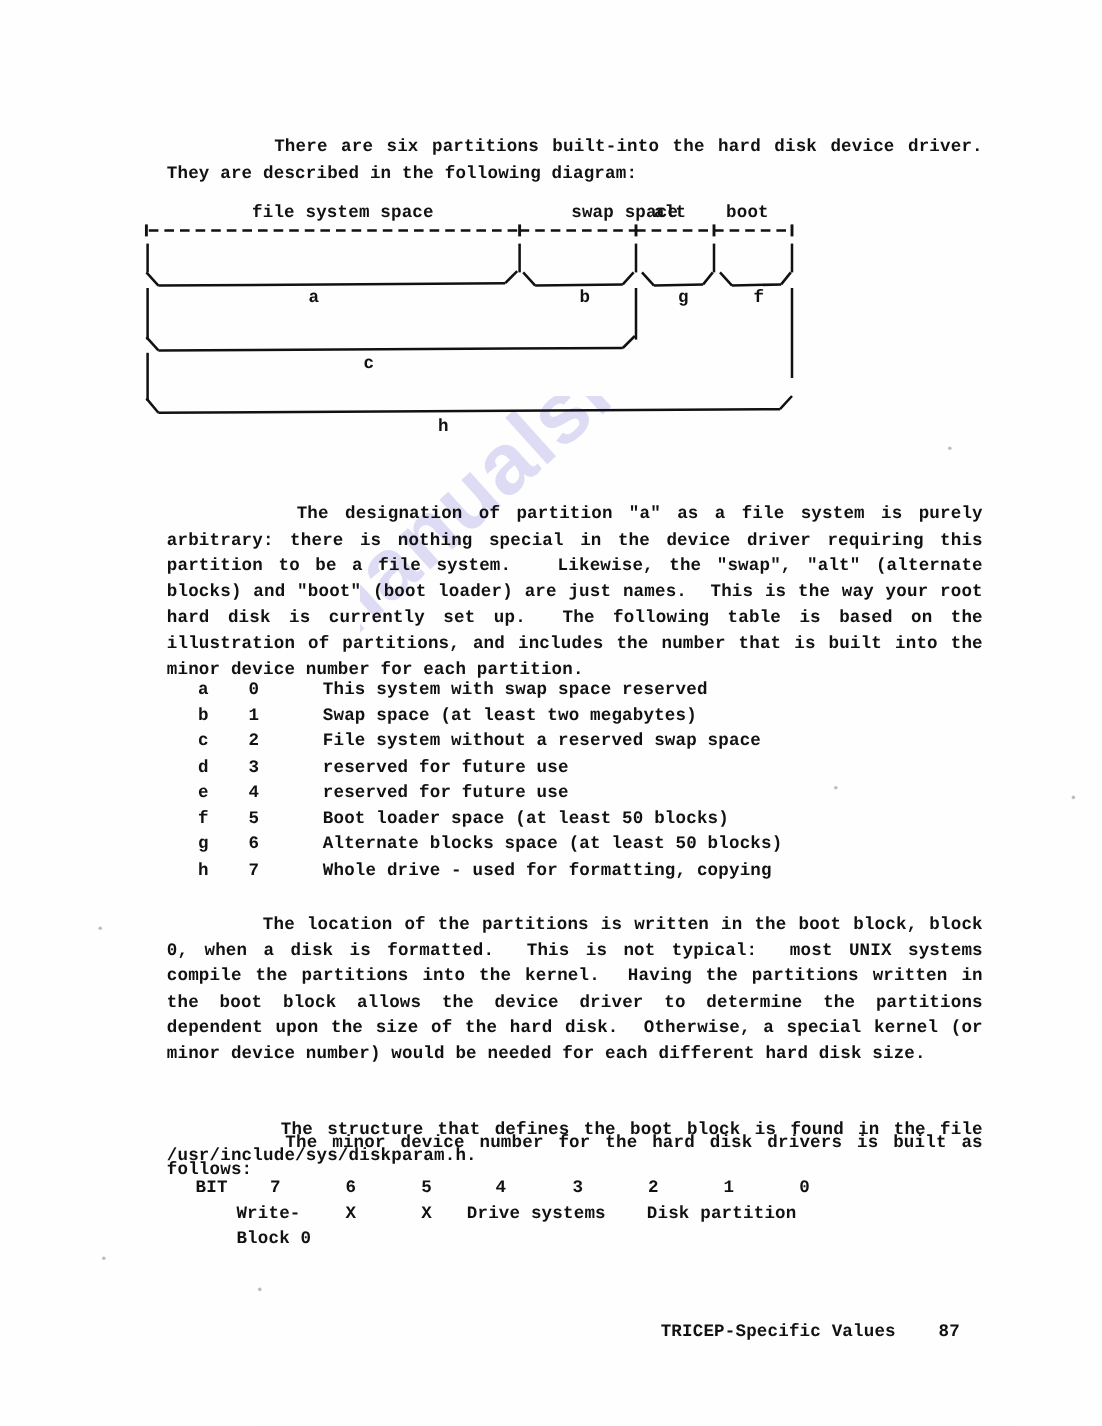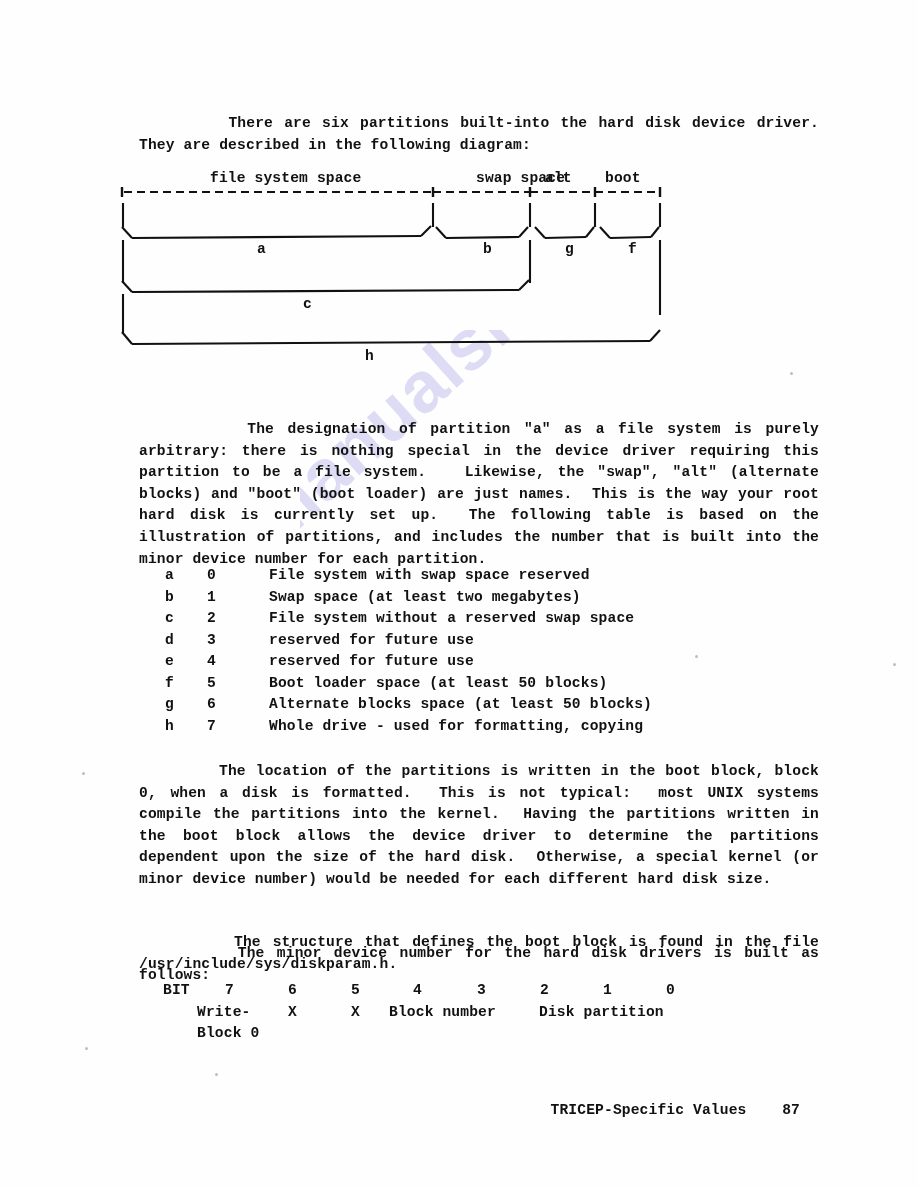--- a/index.html
+++ b/index.html
@@ -241,21 +241,21 @@
       </svg>
     </div>
 
     <p class="para" style="top:402px;">        The designation of partition "a" as a file system is purely arbitrary: there is nothing special in the device driver requiring this partition to be a file system.   Likewise, the "swap", "alt" (alternate blocks) and "boot" (boot loader) are just names.  This is the way your root hard disk is currently set up.  The following table is based on the illustration of partitions, and includes the number that is built into the minor device number for each partition.</p>
 
     <table id="partition-table">
       <tbody>
         <tr>
           <td class="c-letter">a</td>
           <td class="c-num">0</td>
-          <td class="c-desc">File system with swap space reserved</td>
+          <td class="c-desc">This system with swap space reserved</td>
         </tr>
         <tr>
           <td class="c-letter">b</td>
           <td class="c-num">1</td>
           <td class="c-desc">Swap space (at least two megabytes)</td>
         </tr>
         <tr>
           <td class="c-letter">c</td>
           <td class="c-num">2</td>
           <td class="c-desc">File system without a reserved swap space</td>
@@ -303,21 +303,21 @@
         <span class="cell" style="left:250px;">4</span>
         <span class="cell" style="left:314px;">3</span>
         <span class="cell" style="left:377px;">2</span>
         <span class="cell" style="left:440px;">1</span>
         <span class="cell" style="left:503px;">0</span>
       </div>
       <div class="bit-row">
         <span class="cell" style="left:34px;">Write-</span>
         <span class="cell" style="left:125px;">X</span>
         <span class="cell" style="left:188px;">X</span>
-        <span class="cell" style="left:226px;">Block number</span>
+        <span class="cell" style="left:226px;">Drive systems</span>
         <span class="cell" style="left:376px;">Disk partition</span>
       </div>
       <div class="bit-row">
         <span class="cell" style="left:34px;text-align:center;">Block 0</span>
       </div>
     </div>
 
     <div id="footer">
       <span>TRICEP-Specific Values</span>
       <span>&nbsp;&nbsp;</span>

